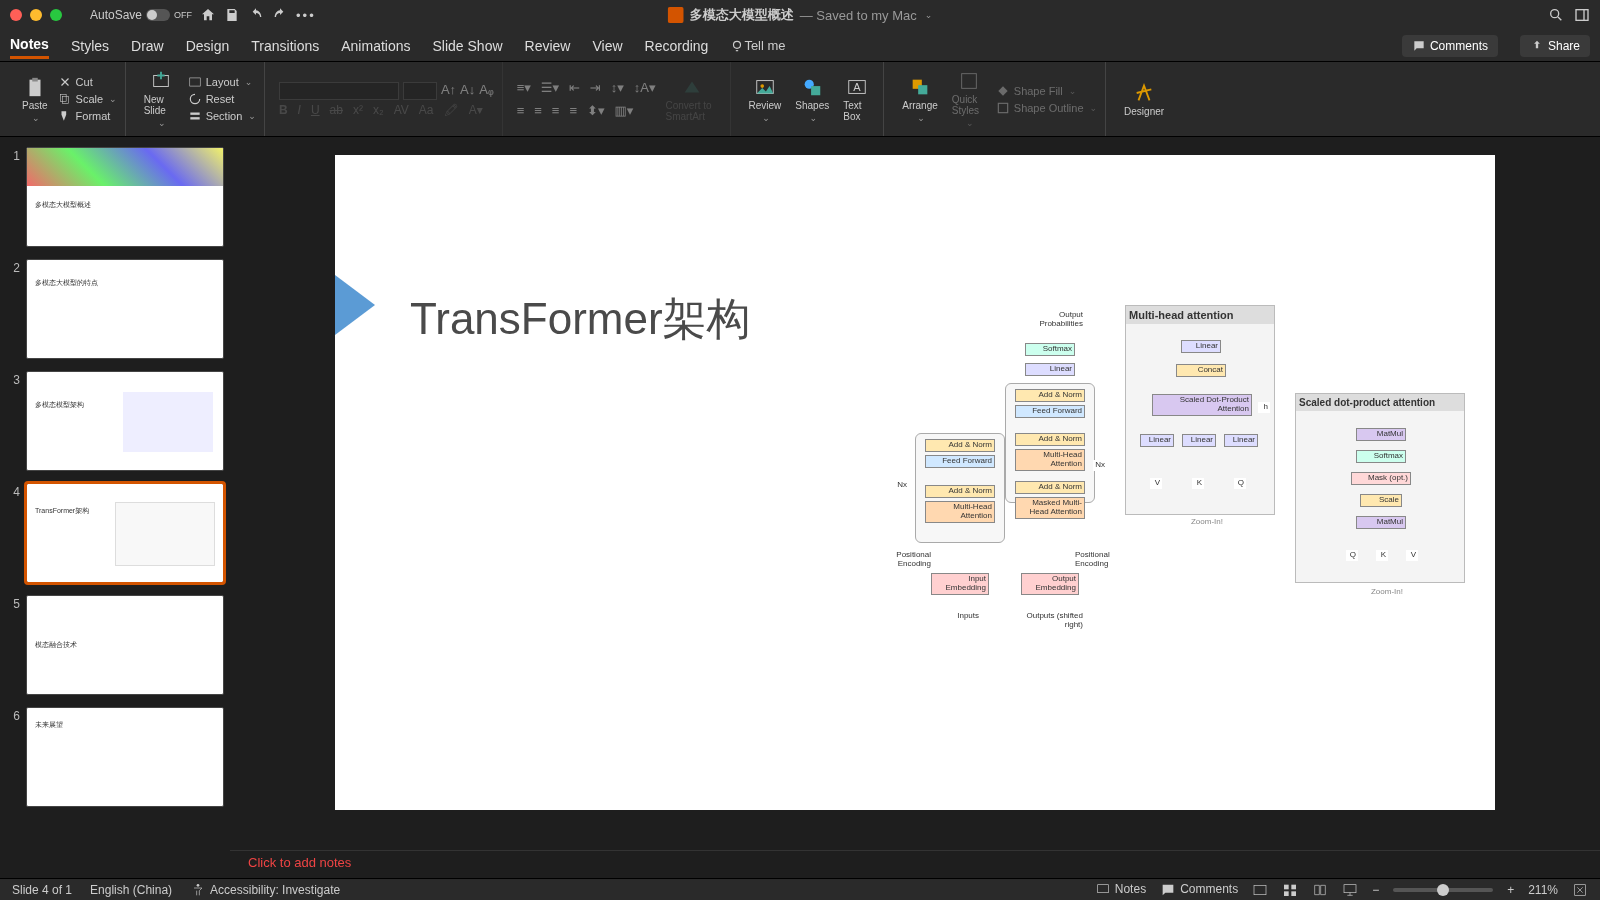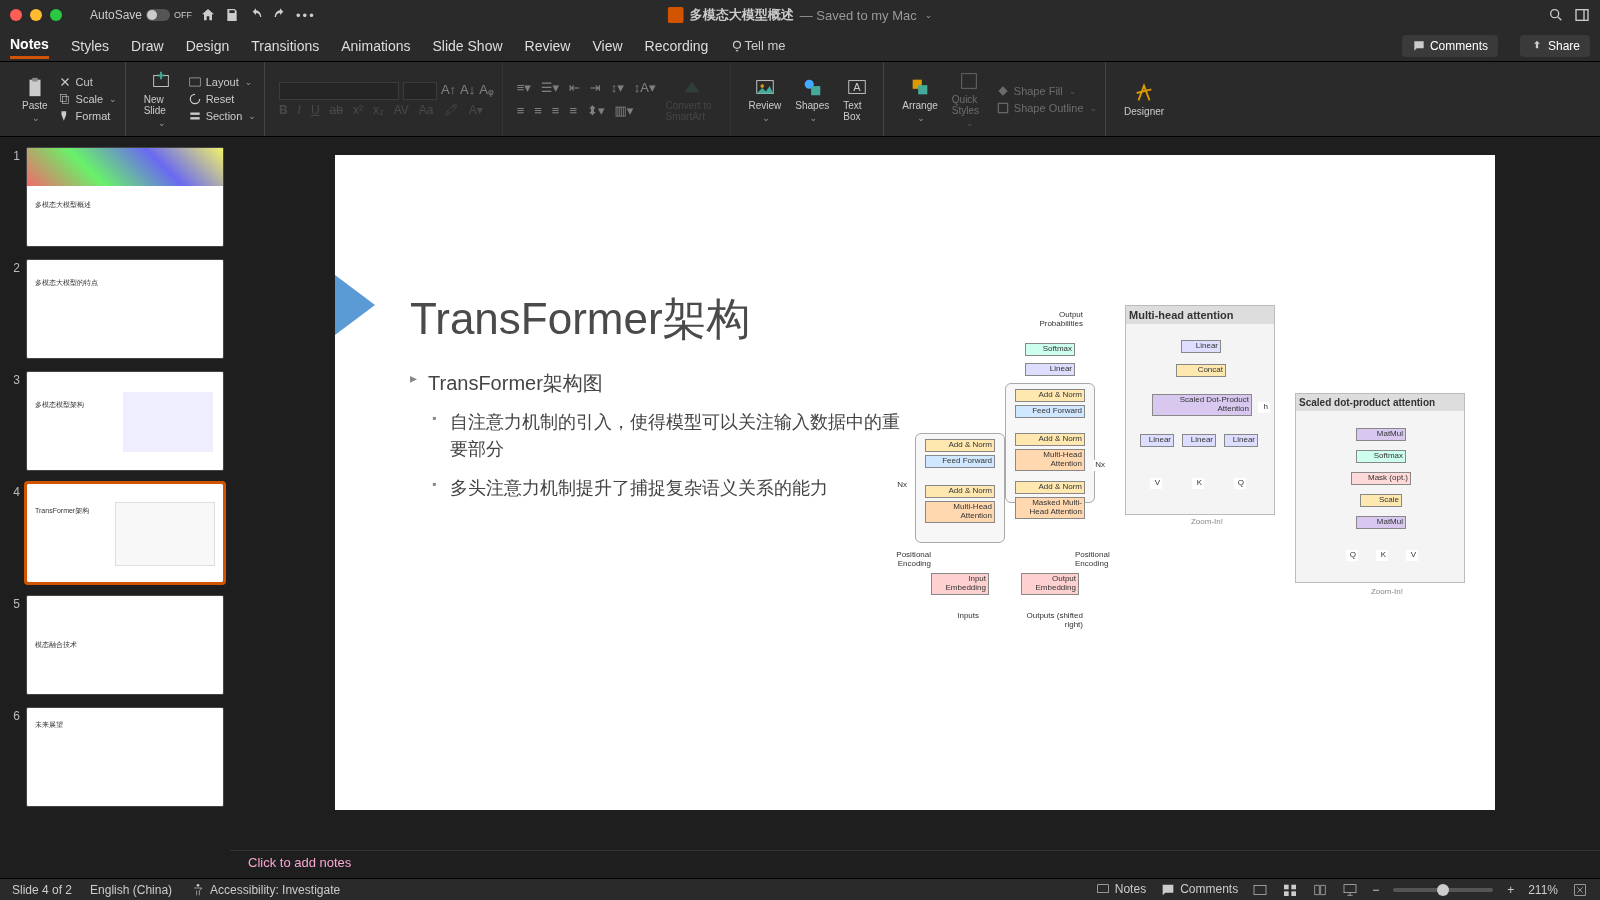--- a/index.html
+++ b/index.html
@@ -53,21 +53,21 @@
 .slide-marker{position:absolute;left:0;top:120px;width:0;height:0;border-top:30px solid transparent;border-bottom:30px solid transparent;border-left:40px solid #5b9bd5}
 .slide-title{position:absolute;left:75px;top:135px;font-size:44px;color:#4a4a4a;font-weight:400}
 .slide-body{position:absolute;left:75px;top:215px;font-size:20px;color:#444;width:490px}
 .slide-body .b1{margin-bottom:12px;padding-left:18px;position:relative}
 .slide-body .b1::before{content:"▸";position:absolute;left:0;color:#888;font-size:14px}
 .slide-body .b2{padding-left:40px;position:relative;margin-bottom:12px;font-size:18px;line-height:1.5}
 .slide-body .b2::before{content:"▪";position:absolute;left:22px;color:#888;font-size:12px}
 .diagram{position:absolute;font-family:sans-serif}
 
 
-.notes{height:28px;background:#1e1e1e;border-top:1px solid #333;padding:4px 18px;color:#f9a8d4;font-size:13px;margin-left:230px}
+.notes{height:28px;background:#1e1e1e;border-top:1px solid #333;padding:4px 18px;color:#ef4444;font-size:13px;margin-left:230px}
 
 
 .status{height:22px;background:#2a2a2a;display:flex;align-items:center;padding:0 12px;font-size:12px;color:#ccc;gap:18px;border-top:1px solid #000}
 .status .r{margin-left:auto;display:flex;align-items:center;gap:14px}
 .zoomslider{width:100px;height:4px;background:#555;position:relative;border-radius:2px}
 .zoomslider::after{content:"";position:absolute;left:44%;top:-4px;width:12px;height:12px;background:#ccc;border-radius:50%}
 .vicon{width:16px;height:16px;fill:#ccc;cursor:pointer}
 
 
 .dbox{position:absolute;border:1px solid #888;font-size:8px;text-align:right;background:#fff;padding:1px 2px;line-height:1.1}
@@ -377,25 +377,20 @@
       <div class="thumb">
           <div class="tlabel" style="left:8px;top:12px">未来展望</div>
         </div>
       </div>
   </div>
 
   <div class="canvas-area">
     <div class="slide">
       <div class="slide-marker"></div>
       <div class="slide-title">TransFormer架构</div>
-      <div class="slide-body">
-        <div class="b1">TransFormer架构图</div>
-        <div class="b2">自注意力机制的引入，使得模型可以关注输入数据中的重要部分</div>
-        <div class="b2">多头注意力机制提升了捕捉复杂语义关系的能力</div>
-      </div>
 
       <div class="diagram" style="left:560px;top:150px;width:520px;height:500px">
         <div class="dbox" style="left:120px;top:5px;width:70px;border:none">Output Probabilities</div>
         <div class="dbox" style="left:130px;top:38px;width:50px;background:#cfe">Softmax</div>
         <div class="dbox" style="left:130px;top:58px;width:50px;background:#ddf">Linear</div>
         <div style="position:absolute;left:110px;top:78px;width:90px;height:120px;border:1px solid #aaa;border-radius:6px;background:#f7f7f7"></div>
         <div class="dbox" style="left:120px;top:84px;width:70px;background:#ffe8b0">Add &amp; Norm</div>
         <div class="dbox" style="left:120px;top:100px;width:70px;background:#d0e8ff">Feed Forward</div>
         <div class="dbox" style="left:120px;top:128px;width:70px;background:#ffe8b0">Add &amp; Norm</div>
         <div class="dbox" style="left:120px;top:144px;width:70px;background:#ffd8b0">Multi-Head Attention</div>
@@ -447,21 +442,21 @@
       </div>
     </div>
   </div>
 </div>
 
 <div class="notes">
   <span>Click to add notes</span>
 </div>
 
 <div class="status">
-  <span>Slide 4 of 2</span>
+  <span>Slide 4 of 1</span>
   <span>English (China)</span>
   <span style="display:flex;align-items:center;gap:4px">
     <svg class="vicon" viewBox="0 0 24 24">
         <circle cx="12" cy="5" r="2" fill="#ccc"></circle>
         <path d="M6 9h12l-4 4v7M10 13v7" stroke="#ccc" fill="none"></path>
       </svg>
     <span>Accessibility: Investigate</span>
   </span>
   <div class="r">
     <span style="display:flex;gap:4px">

